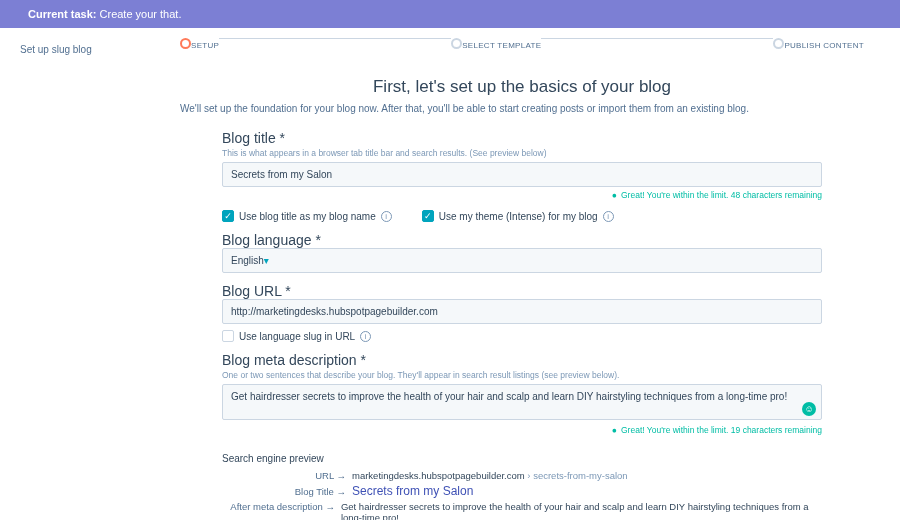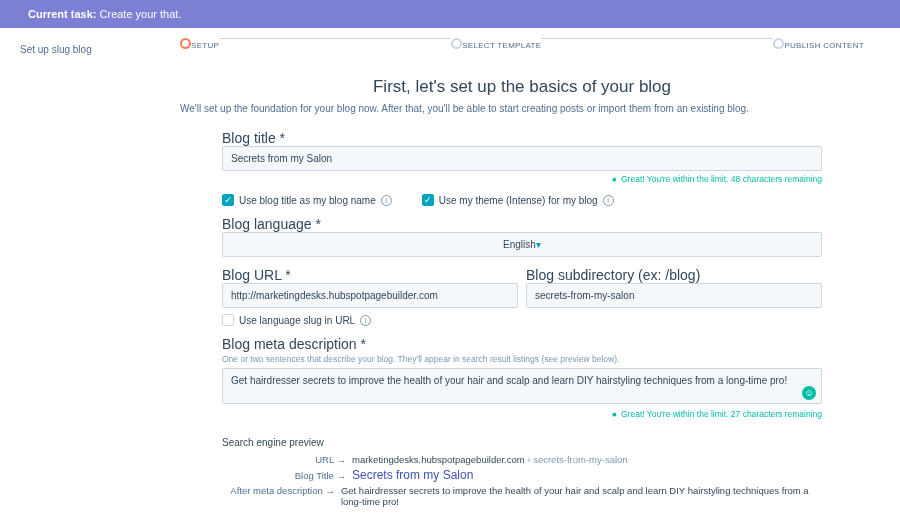--- a/index.html
+++ b/index.html
@@ -13,21 +13,21 @@
 .step { display: flex; flex-direction: row; align-items: center; font-size: 8px; color: #516f90; letter-spacing: 0.3px; }
 .step .dot { width: 11px; height: 11px; border-radius: 50%; border: 2px solid #cbd6e2; background: #fff; margin-bottom: 4px; }
 .step.active .dot { border-color: #ff7a59; }
 .line { flex: 1; height: 1px; background: #cbd6e2; margin-bottom: 14px; }
 h1 { text-align: center; font-size: 17px; font-weight: 500; color: #33475b; margin: 20px 0 6px; }
 .sub { text-align: left; font-size: 10px; color: #516f90; margin-bottom: 16px; }
 .form { width: 600px; margin: 0 auto; }
 .label { font-size: 14px; color: #33475b; font-weight: 500; margin-top: 10px; }
 .hint { font-size: 8.5px; color: #7c98b6; margin: 2px 0 4px; }
 .input, .select, .textarea { width: 100%; border: 1px solid #cbd6e2; background: #f5f8fa; padding: 6px 8px; font-size: 10px; color: #33475b; border-radius: 2px; }
-.select { display: flex; justify-content: center; align-items: center; }
+.select { display: flex; justify-content: flex-start; align-items: center; }
 .caret { color: #00a4bd; font-size: 10px; }
 .status { text-align: right; font-size: 8.5px; color: #00bda5; margin-top: 3px; }
 .status::before { content: "●"; margin-right: 4px; }
 .checkrow { display: flex; gap: 30px; margin: 10px 0; }
 .check { display: flex; align-items: center; gap: 5px; font-size: 10px; color: #33475b; }
 .cbox { width: 12px; height: 12px; border: 1.5px solid #00a4bd; border-radius: 2px; display: flex; align-items: center; justify-content: center; color: #fff; font-size: 9px; }
 .cbox.on { background: #00a4bd; }
 .cbox.off { border-color: #cbd6e2; }
 .info { width: 11px; height: 11px; border-radius: 50%; border: 1px solid #7c98b6; color: #7c98b6; font-size: 8px; display: inline-flex; align-items: center; justify-content: center; }
 .row2 { display: flex; gap: 8px; }
@@ -72,20 +72,21 @@
         <div class="dot"></div>
         <span>PUBLISH CONTENT</span>
       </div>
     </div>
 
     <h1>First, let's set up the basics of your blog</h1>
     <div class="sub">We'll set up the foundation for your blog now. After that, you'll be able to start creating posts or import them from an existing blog.</div>
 
     <div class="form">
       <div class="label">Blog title *</div>
+      <div class="hint">This is what appears in a browser tab title bar and search results. (See preview below)</div>
       <input class="input" value="Secrets from my Salon" style="">
       <div class="status">Great! You're within the limit. 48 characters remaining</div>
 
       <div class="checkrow">
         <label class="check">
           <span class="cbox on">✓</span>
           <span>Use blog title as my blog name</span>
           <span class="info">i</span>
         </label>
         <label class="check">
@@ -99,39 +100,35 @@
       <div class="select">
         <span>English</span>
         <span class="caret">▾</span>
       </div>
 
       <div class="row2">
         <div>
           <div class="label">Blog URL *</div>
           <input class="input" value="http://marketingdesks.hubspotpagebuilder.com" style="">
         </div>
-        <div>
-          <div class="label">Blog subdirectory (ex: /blog)</div>
-          <input class="input" value="secrets-from-my-salon" style="">
-        </div>
       </div>
 
       <label class="check" style="margin-top:6px">
         <span class="cbox off"></span>
         <span>Use language slug in URL</span>
         <span class="info">i</span>
       </label>
 
       <div class="label">Blog meta description *</div>
       <div class="hint">One or two sentences that describe your blog. They'll appear in search result listings (see preview below).</div>
       <div class="textarea-wrap">
         <textarea class="textarea" style="">Get hairdresser secrets to improve the health of your hair and scalp and learn DIY hairstyling techniques from a long-time pro!</textarea>
         <div class="smiley">☺</div>
       </div>
-      <div class="status">Great! You're within the limit. 27 characters remaining</div>
+      <div class="status">Great! You're within the limit. 19 characters remaining</div>
 
       <div class="preview">
         <h3>Search engine preview</h3>
         <div class="prow">
           <div class="plabel">URL</div>
           <div>
             <span>marketingdesks.hubspotpagebuilder.com</span><span class="muted"> › </span><span class="muted">secrets-from-my-salon</span>
           </div>
         </div>
         <div class="prow">

